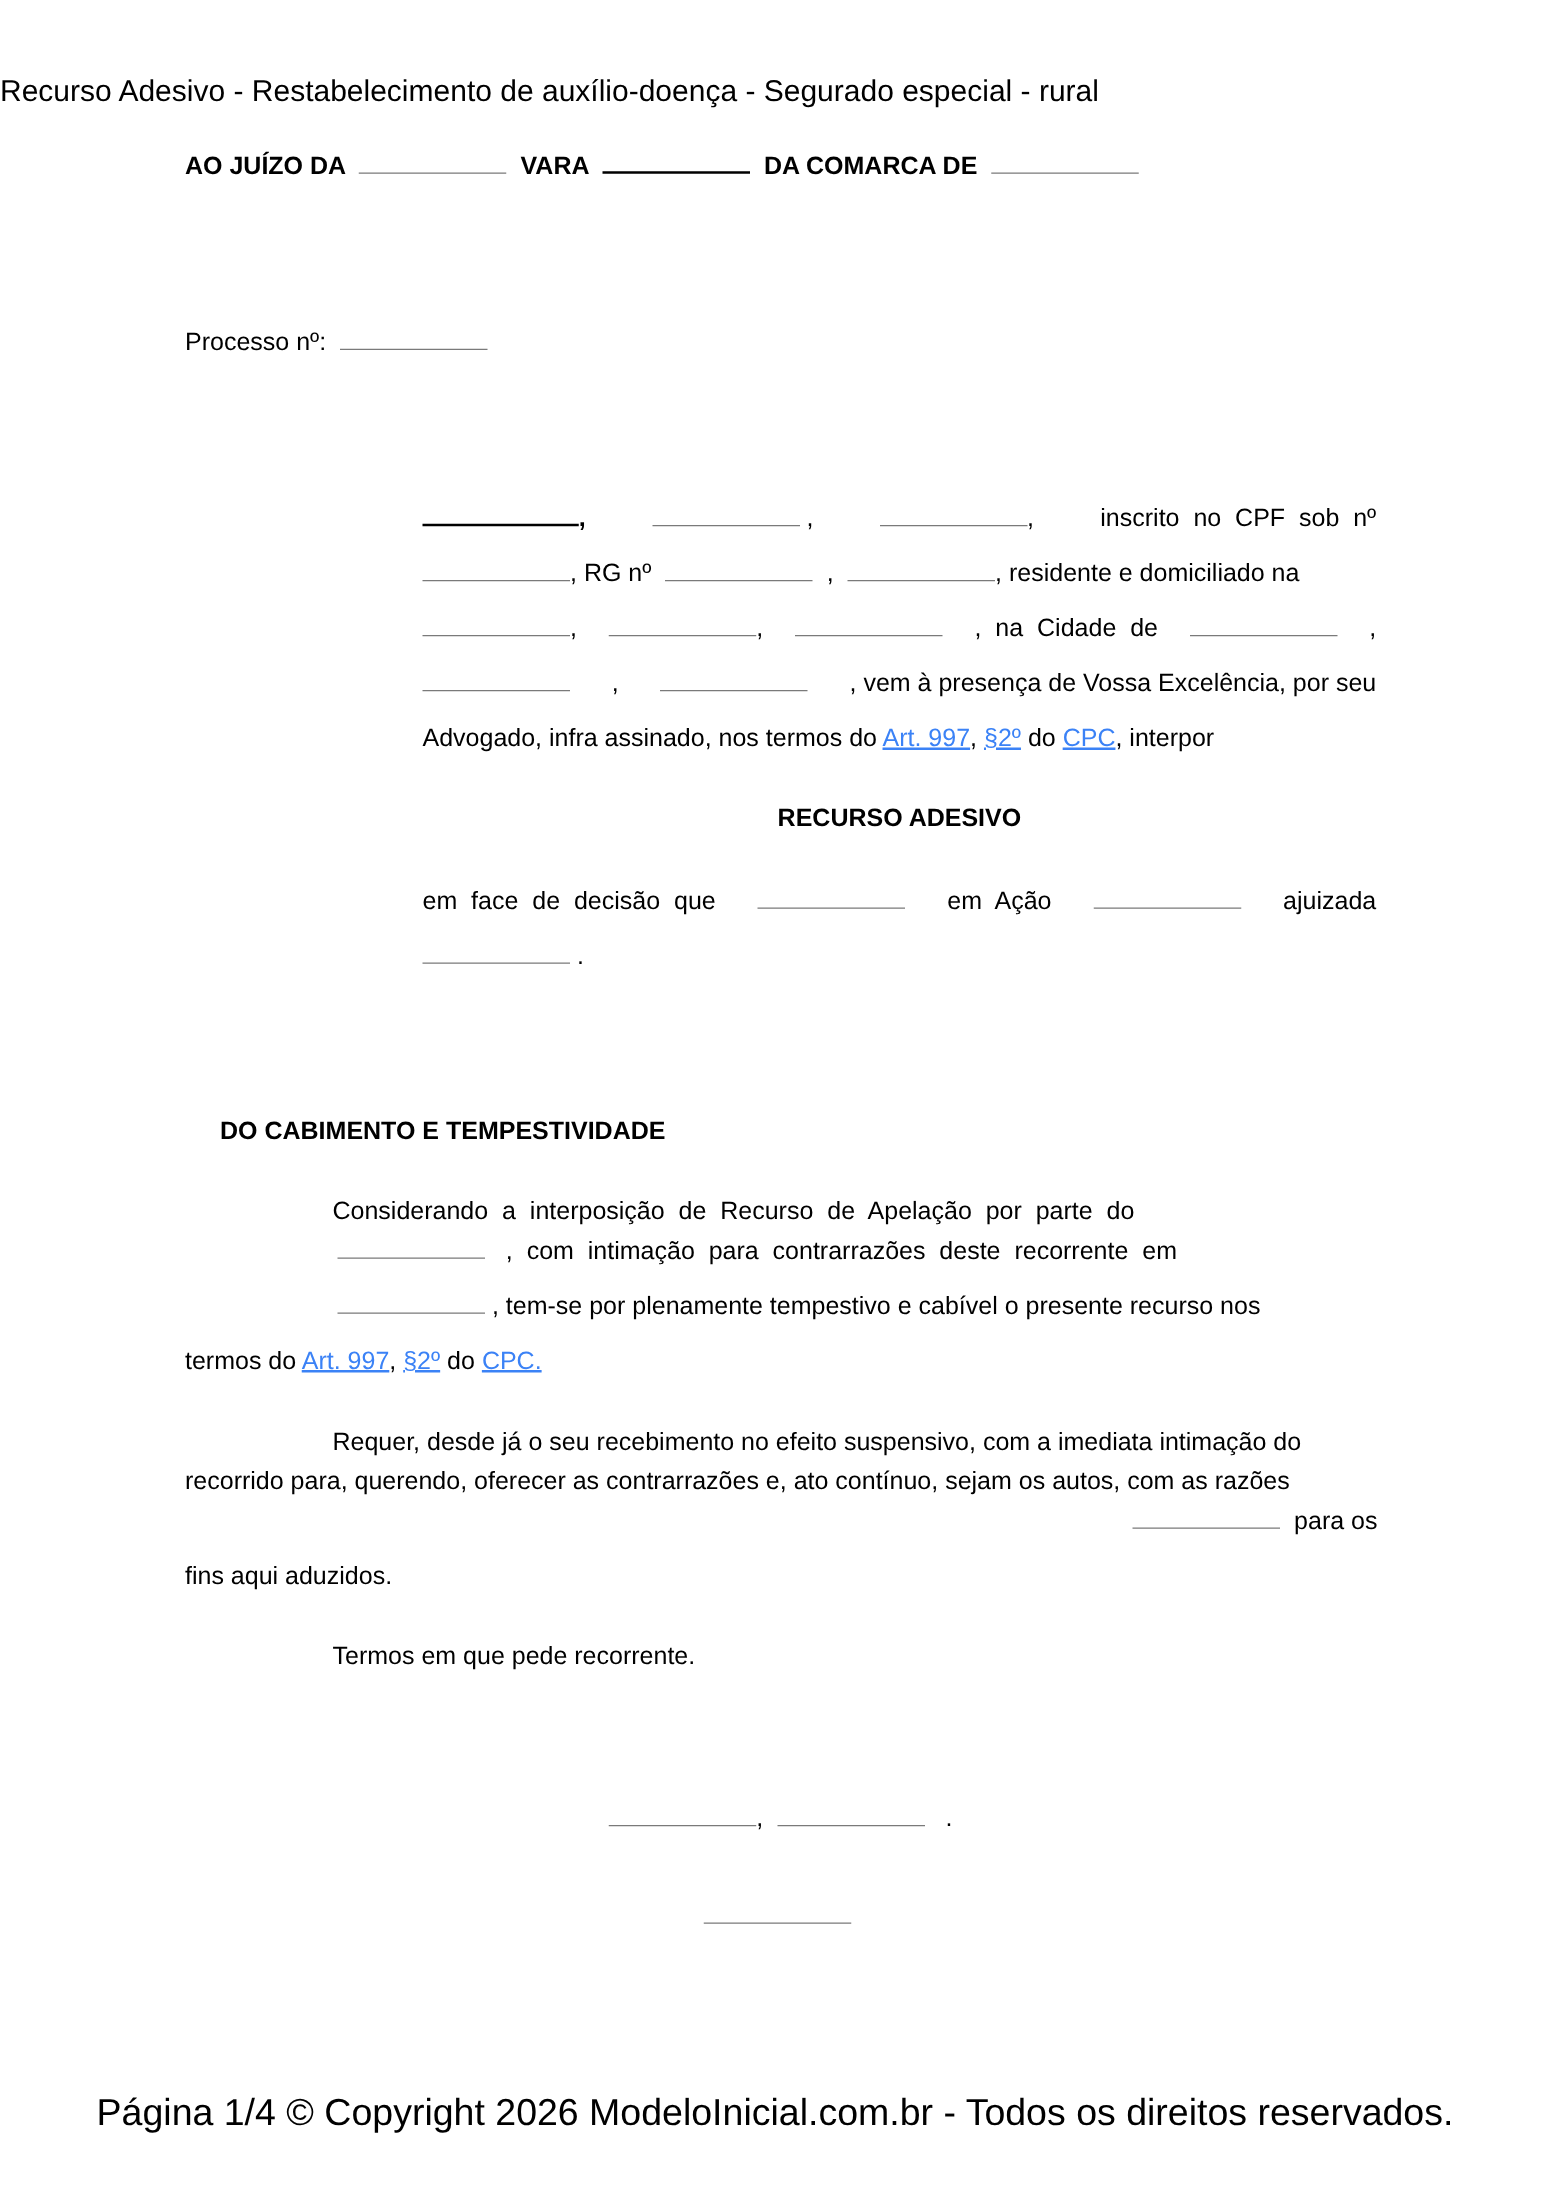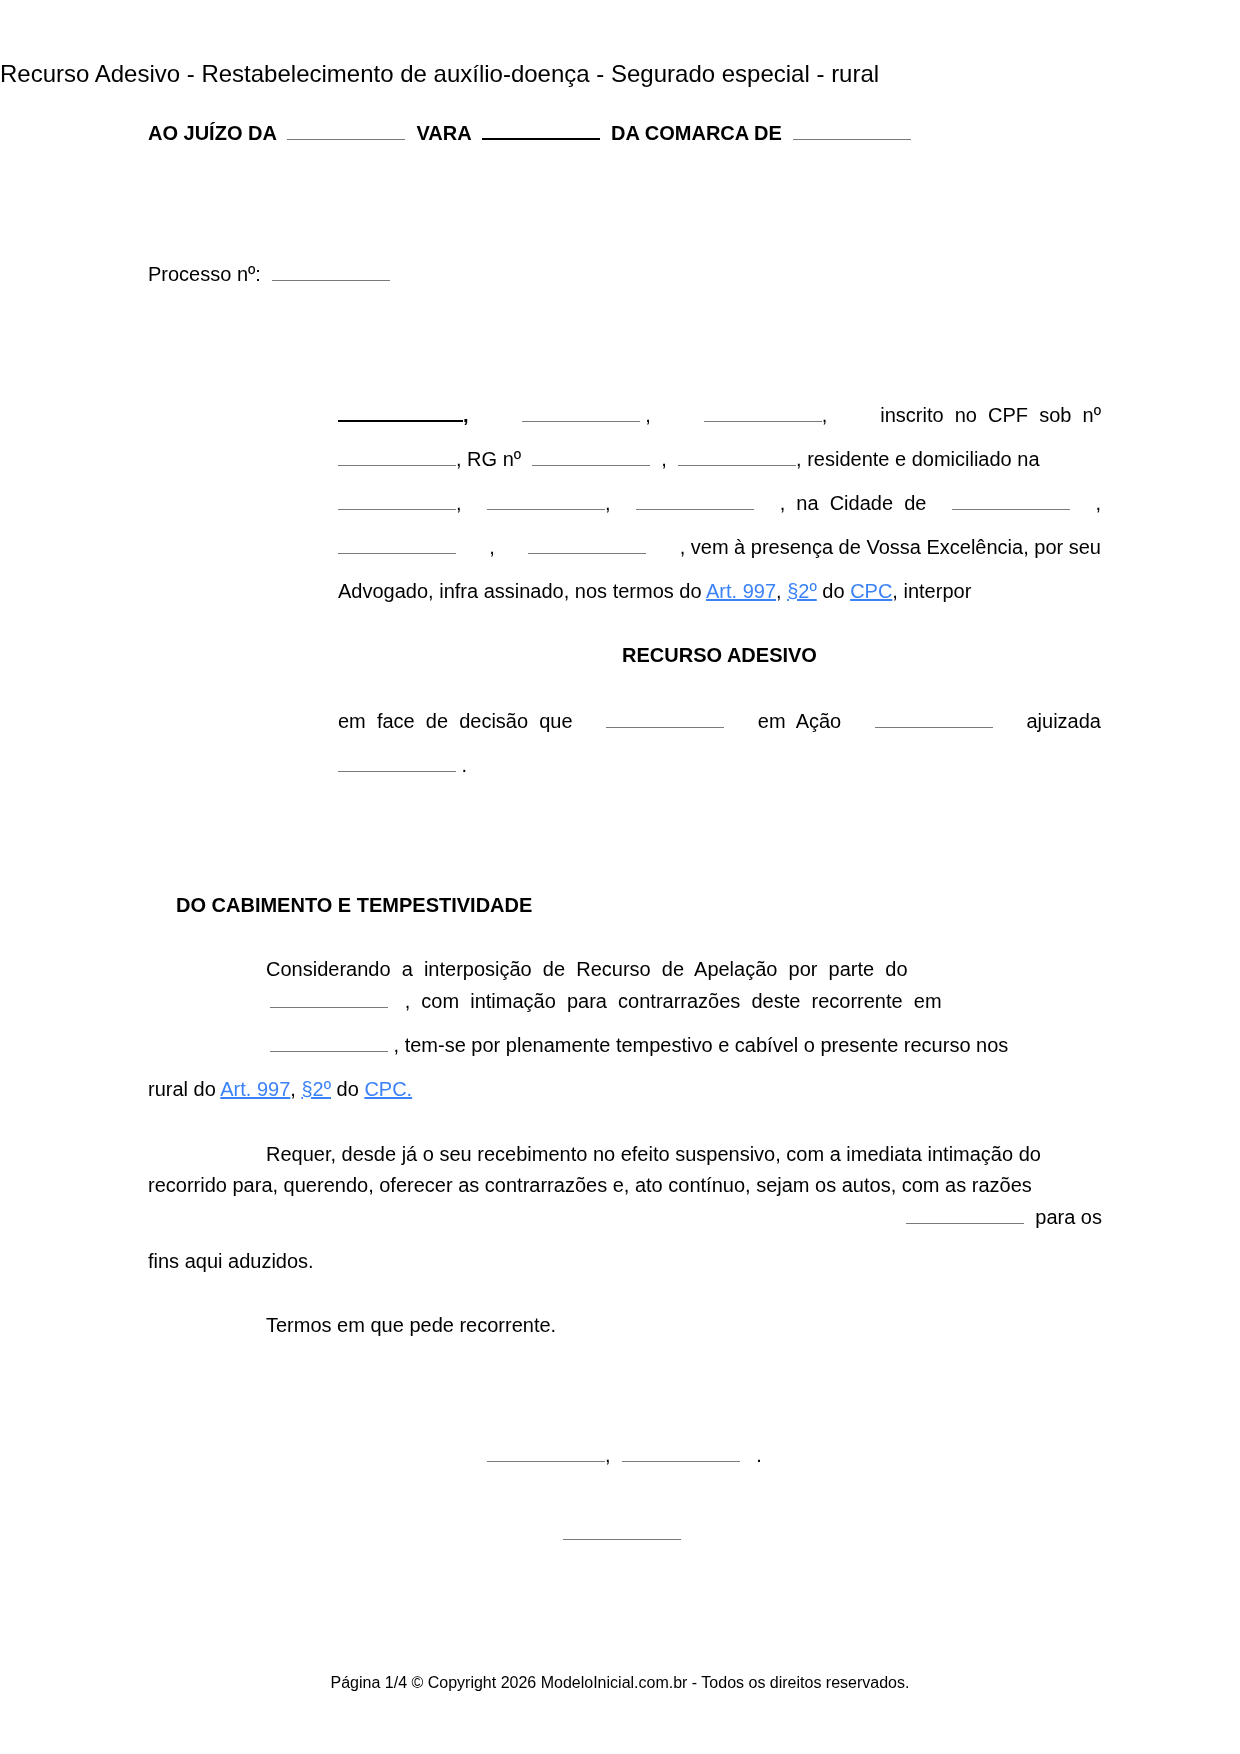--- a/index.html
+++ b/index.html
@@ -8,21 +8,21 @@
   .abs { position: absolute; white-space: nowrap; }
   .title { left: 0; width: 1240px; top: 60px; font-size: 24px; }
   .bold { font-weight: bold; }
   .body { font-size: 20px; }
   .blank { display: inline-block; height: 1px; border-bottom: 1.5px solid #7a7a7a; vertical-align: baseline; }
   .blank.thick { border-bottom: 2px solid #000; }
   .b118 { width: 118px; }
   .b125 { width: 125px; }
   a.lnk { color: #3b82f6; text-decoration: underline; }
   .line { left: 338px; width: 763px; font-size: 20px; display: flex; justify-content: space-between; align-items: baseline; }
-  .footer { left: 0; width: 1240px; text-align: center; top: 1674px; font-size: 16px; }
+  .footer { left: 0; width: 1240px; text-align: center; top: 1674px; font-size: 30px; }
 </style>
 </head>
 <body>
 
 <div class="abs title">Recurso Adesivo - Restabelecimento de auxílio-doença - Segurado especial - rural</div>
 
 <div class="abs body bold" style="left:148px; top:122px;">
   <span>AO JUÍZO DA</span>
   &nbsp;<span class="blank b118"></span>&nbsp;
   <span>VARA</span>
@@ -91,21 +91,21 @@
 <div class="abs line" style="left:266px; width:826px; top:958px;">
   <span style="white-space:pre;">Considerando  a  interposição  de  Recurso  de  Apelação  por  parte  do</span>
 </div>
 <div class="abs body" style="left:270px; width:822px; top:990px;">
   <span class="blank b118"></span>&nbsp;&nbsp;&nbsp;<span style="white-space:pre;">,  com  intimação  para  contrarrazões  deste  recorrente  em</span>
 </div>
 <div class="abs body" style="left:270px; width:832px; top:1034px;">
   <span class="blank b118"></span>&nbsp;<span>, tem-se por plenamente tempestivo e cabível o presente recurso nos</span>
 </div>
 <div class="abs body" style="left:148px; top:1078px;">
-  <span>rural do</span>
+  <span>termos do</span>
   <a class="lnk">Art. 997</a><span>,</span>
   <a class="lnk">§2º</a>
   <span>do</span>
   <a class="lnk">CPC.</a>
 </div>
 
 <div class="abs body" style="left:266px; top:1143px;">Requer, desde já o seu recebimento no efeito suspensivo, com a imediata intimação do</div>
 <div class="abs body" style="left:148px; top:1174px;">recorrido para, querendo, oferecer as contrarrazões e, ato contínuo, sejam os autos, com as razões</div>
 <div class="abs body" style="left:148px; width:954px; top:1206px; display:flex; align-items:baseline;">
   <span style="flex:1;"></span>

